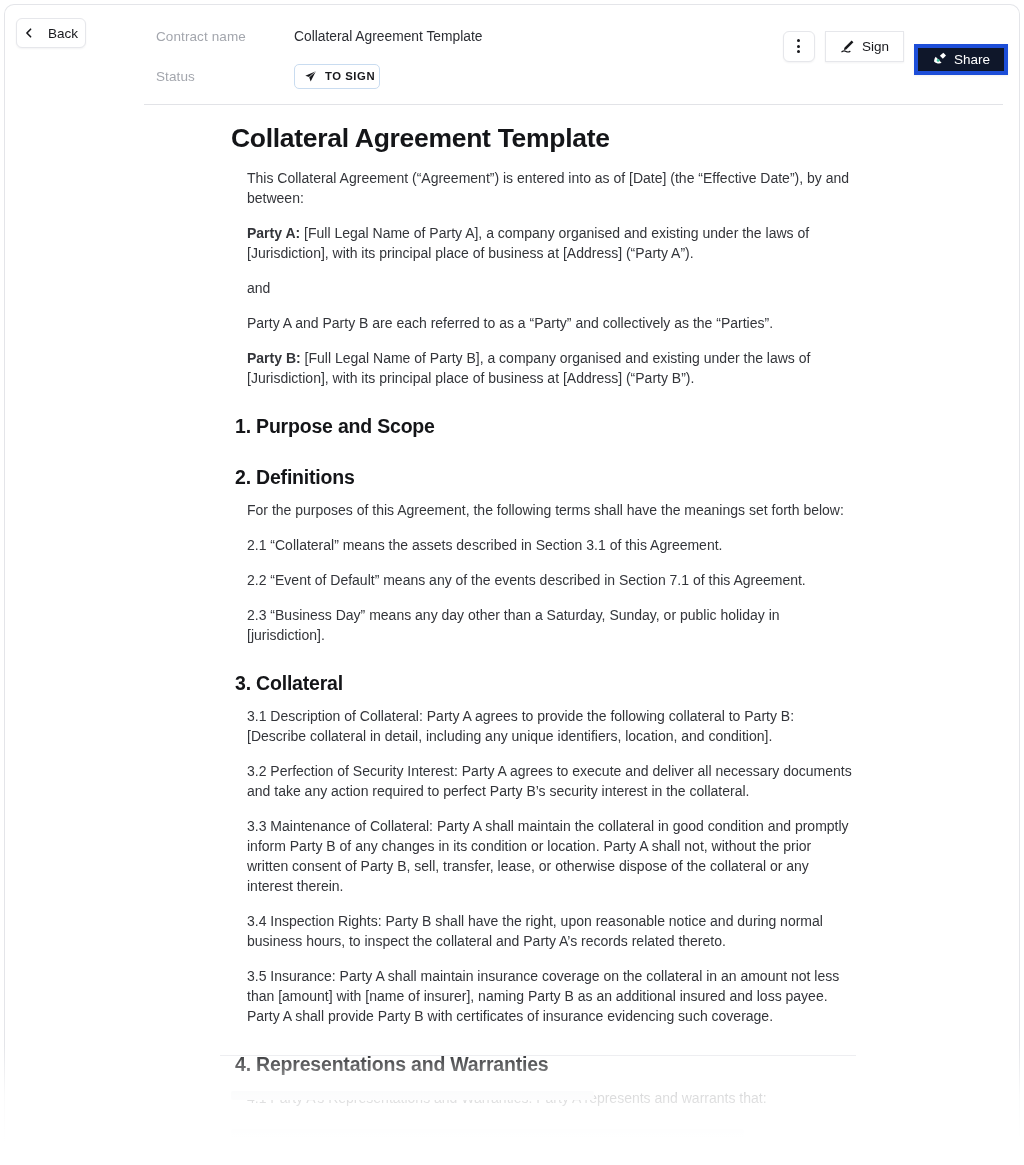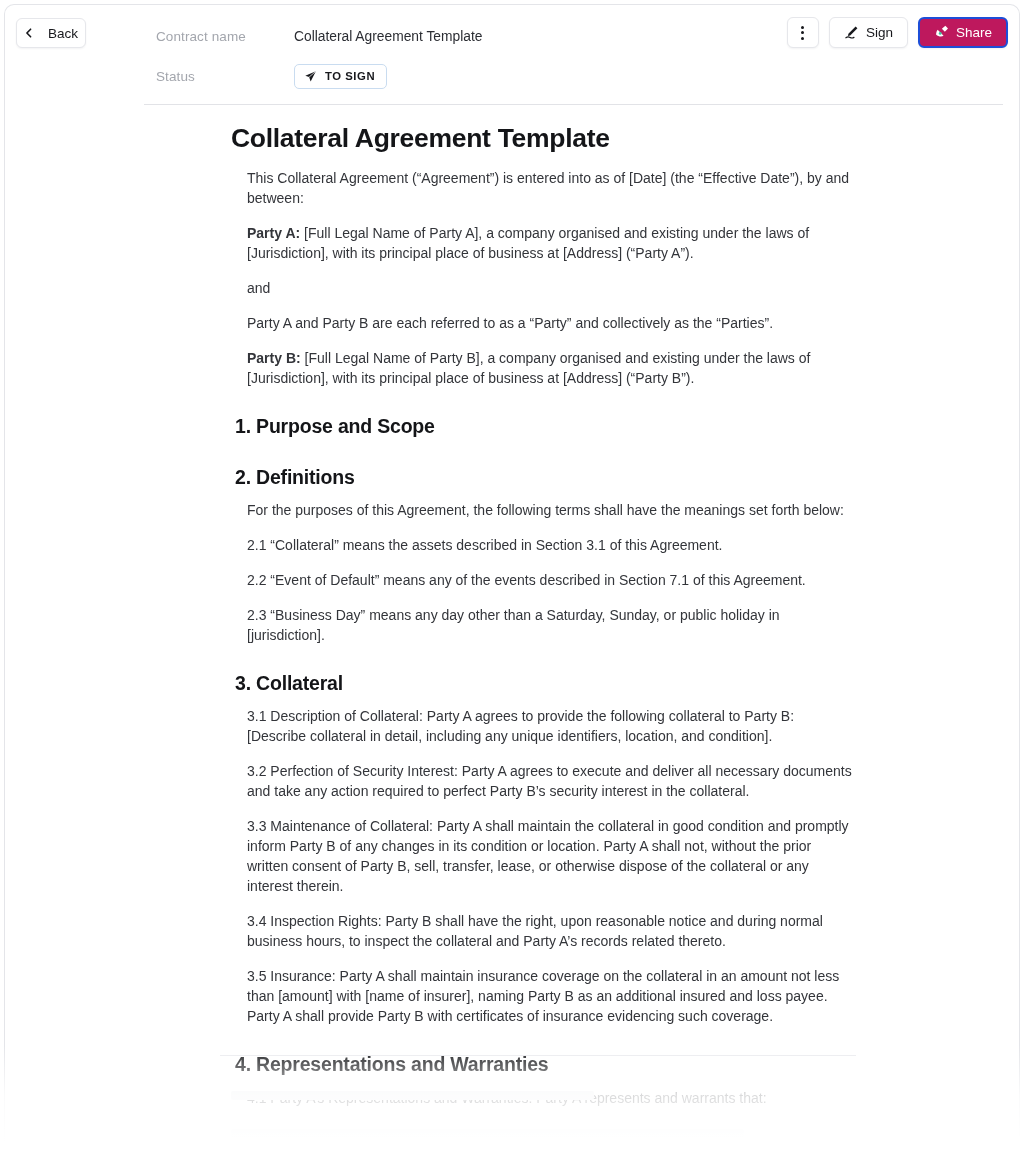--- a/index.html
+++ b/index.html
@@ -86,21 +86,21 @@
     font-size: 13.8px;
     color: #2b2d33;
     font-weight: 400;
   }
 
   .status-badge {
     display: inline-flex;
     align-items: center;
     gap: 8px;
     height: 25px;
-    padding: 0 11px 0 9px;
+    padding: 0 4px 0 9px;
     border: 1px solid #c9dcf0;
     border-radius: 5px;
     background: #ffffff;
     font-size: 11.3px;
     font-weight: 700;
     letter-spacing: 0.55px;
     color: #17181c;
     cursor: pointer;
   }
 
@@ -127,36 +127,37 @@
   .kebab { display: flex; flex-direction: column; gap: 2.5px; align-items: center; }
   .kebab i { width: 3px; height: 3px; border-radius: 50%; background: #17181c; display: block; }
 
   .btn {
     display: inline-flex;
     align-items: center;
     justify-content: center;
     gap: 7px;
     height: 31px;
     padding: 0 14px;
-    border-radius: 6px;
+    border-radius: 0;
     font-size: 13.5px;
     font-weight: 500;
     cursor: pointer;
   }
   .btn-secondary {
     background: #ffffff;
     border: 1px solid #e6e7eb;
     color: #17181c;
     box-shadow: 0 1px 2px rgba(16,24,40,0.05);
   }
   .btn-primary {
-    background: #be185d;
-    border: 2px solid #1d4ed8;
+    background: #0f172a;
+    border: 4px solid #1d4ed8;
     color: #ffffff;
     box-shadow: 0 1px 2px rgba(16,24,40,0.06);
+    margin-top: 27px;
   }
 
   .header-divider {
     position: absolute;
     left: 144px;
     right: 21px;
     top: 104px;
     height: 1px;
     background: #e2e3e7;
   }

